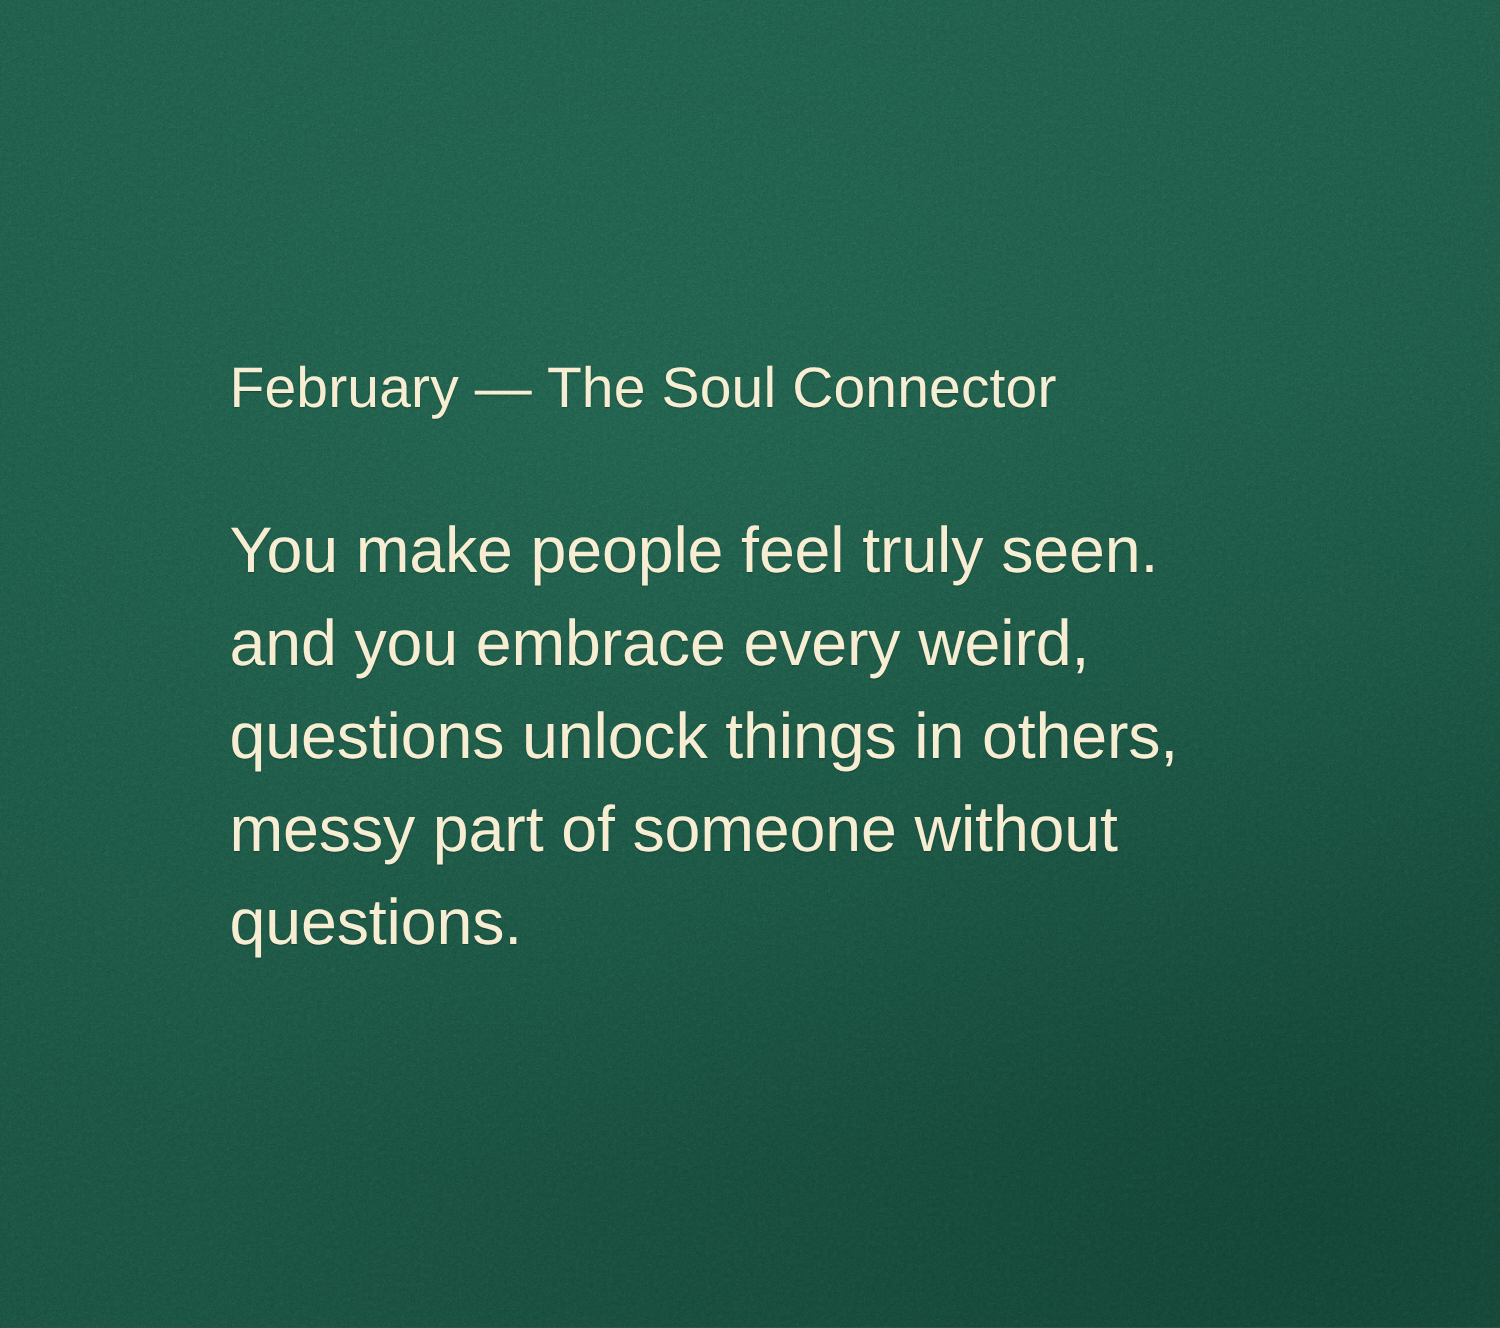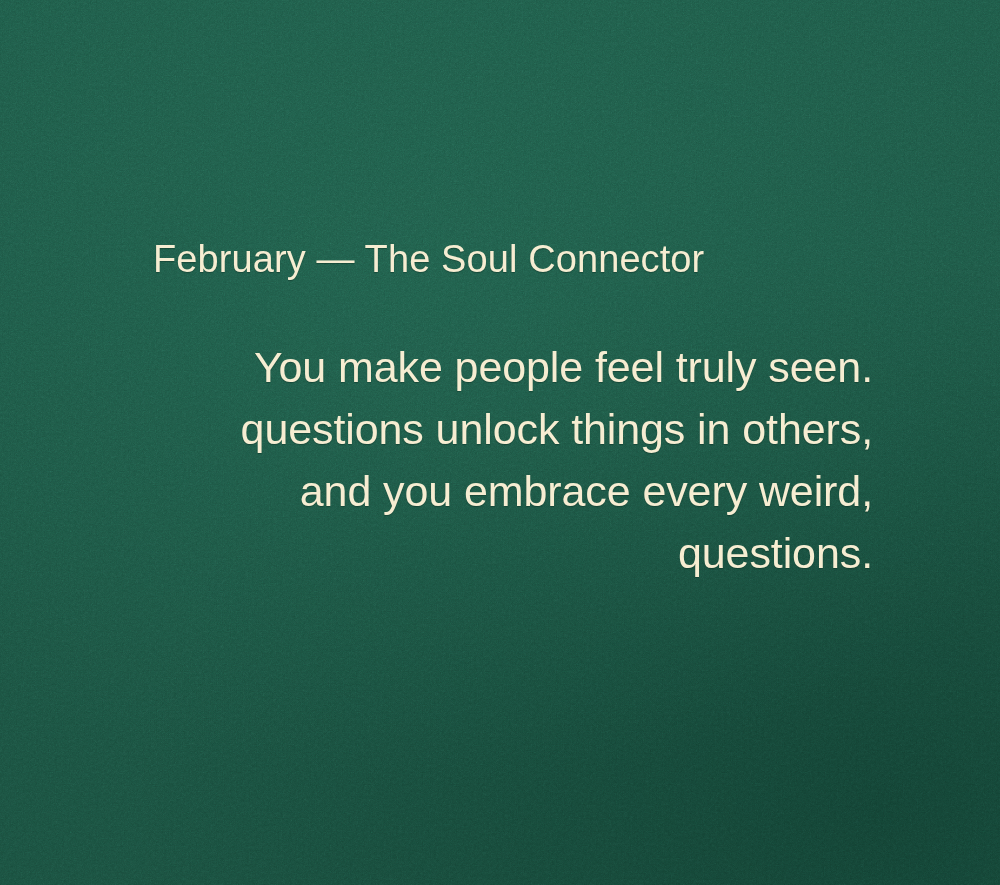--- a/index.html
+++ b/index.html
@@ -65,21 +65,21 @@
 
   .body-copy {
     margin-top: 54px;
     color: #f6edd2;
     font-size: 43px;
     line-height: 62px;
     letter-spacing: -0.1px;
     text-shadow: 0 1px 1px rgba(10,44,34,0.45);
   }
 
-  .body-line { white-space: nowrap; text-align: right; }
+  .body-line { white-space: nowrap; }
 </style>
 </head>
 <body>
 
 <div class="canvas">
 
   <svg class="grain" xmlns="http://www.w3.org/2000/svg" width="1040" height="925">
     <filter id="noiseA">
       <feTurbulence type="fractalNoise" baseFrequency="0.85" numOctaves="4" stitchTiles="stitch"></feTurbulence>
       <feColorMatrix type="saturate" values="0"></feColorMatrix>
@@ -94,19 +94,20 @@
     </filter>
     <rect width="100%" height="100%" filter="url(#noiseB)"></rect>
   </svg>
 
   <div class="text-block">
 
     <div class="heading">February — The Soul Connector</div>
 
     <div class="body-copy">
       <div class="body-line">You make people feel truly seen.</div>
+      <div class="body-line">and you embrace every weird,</div>
       <div class="body-line">questions unlock things in others,</div>
-      <div class="body-line">and you embrace every weird,</div>
+      <div class="body-line">messy part of someone without</div>
       <div class="body-line">questions.</div>
     </div>
 
   </div>
 </div>
 
 </body></html>

